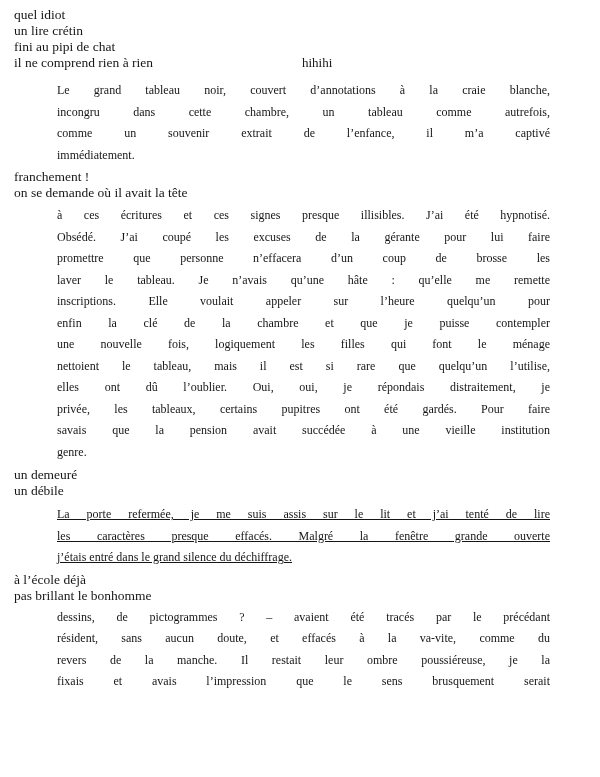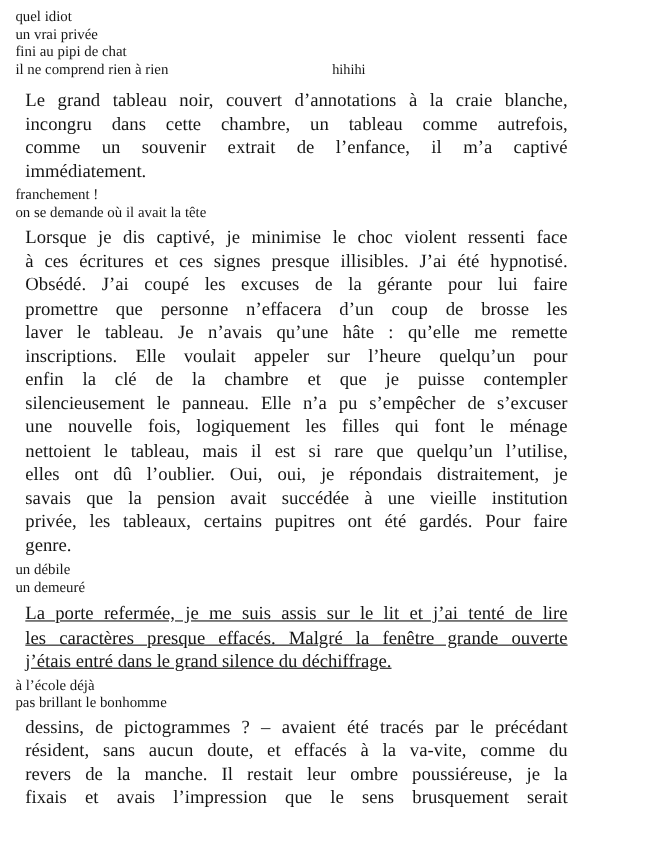--- a/index.html
+++ b/index.html
@@ -18,23 +18,23 @@
     font-size: 13.5px;
     line-height: 16px;
     margin-left: 14px;
     position: relative;
   }
   .note .tline {
     text-align: left;
     white-space: nowrap;
   }
   .para {
-    font-size: 17px;
+    font-size: 12px;
     line-height: 21.5px;
-    margin-left: 23px;
+    margin-left: 57px;
     width: 493px;
   }
   .para .tline {
     text-align: justify;
     text-align-last: justify;
     white-space: nowrap;
   }
   .para .tline.lastline {
     text-align-last: left;
   }
@@ -54,58 +54,56 @@
   .note4 { margin-top: 3px; }
   .para4 { margin-top: 3px; }
 </style>
 </head>
 <body>
 
 <div class="page">
 
   <div class="note note1">
     <div class="tline">quel idiot</div>
-      <div class="tline">un vrai privée</div>
+      <div class="tline">un lire crétin</div>
       <div class="tline">fini au pipi de chat</div>
       <div class="tline lastline">il ne comprend rien à rien</div>
       <span class="laugh">hihihi</span>
   </div>
 
   <div class="para para1">
       <div class="tline">Le grand tableau noir, couvert d’annotations à la craie blanche,</div>
       <div class="tline">incongru dans cette chambre, un tableau comme autrefois,</div>
       <div class="tline">comme un souvenir extrait de l’enfance, il m’a captivé</div>
       <div class="tline lastline">immédiatement.</div>
     </div>
 
   <div class="note note2">
       <div class="tline">franchement !</div>
       <div class="tline lastline">on se demande où il avait la tête</div>
     </div>
 
   <div class="para para2">
-      <div class="tline">Lorsque je dis captivé, je minimise le choc violent ressenti face</div>
       <div class="tline">à ces écritures et ces signes presque illisibles. J’ai été hypnotisé.</div>
       <div class="tline">Obsédé. J’ai coupé les excuses de la gérante pour lui faire</div>
       <div class="tline">promettre que personne n’effacera d’un coup de brosse les</div>
       <div class="tline">laver le tableau. Je n’avais qu’une hâte : qu’elle me remette</div>
       <div class="tline">inscriptions. Elle voulait appeler sur l’heure quelqu’un pour</div>
       <div class="tline">enfin la clé de la chambre et que je puisse contempler</div>
-      <div class="tline">silencieusement le panneau. Elle n’a pu s’empêcher de s’excuser</div>
       <div class="tline">une nouvelle fois, logiquement les filles qui font le ménage</div>
       <div class="tline">nettoient le tableau, mais il est si rare que quelqu’un l’utilise,</div>
       <div class="tline">elles ont dû l’oublier. Oui, oui, je répondais distraitement, je</div>
+      <div class="tline">privée, les tableaux, certains pupitres ont été gardés. Pour faire</div>
       <div class="tline">savais que la pension avait succédée à une vieille institution</div>
-      <div class="tline">privée, les tableaux, certains pupitres ont été gardés. Pour faire</div>
       <div class="tline lastline">genre.</div>
     </div>
 
   <div class="note note3">
+      <div class="tline">un demeuré</div>
       <div class="tline lastline">un débile</div>
-      <div class="tline">un demeuré</div>
     </div>
 
   <div class="para para3">
       <div class="tline">La porte refermée, je me suis assis sur le lit et j’ai tenté de lire</div>
       <div class="tline">les caractères presque effacés. Malgré la fenêtre grande ouverte</div>
       <div class="tline lastline">j’étais entré dans le grand silence du déchiffrage.</div>
     </div>
 
   <div class="note note4">
       <div class="tline">à l’école déjà</div>

